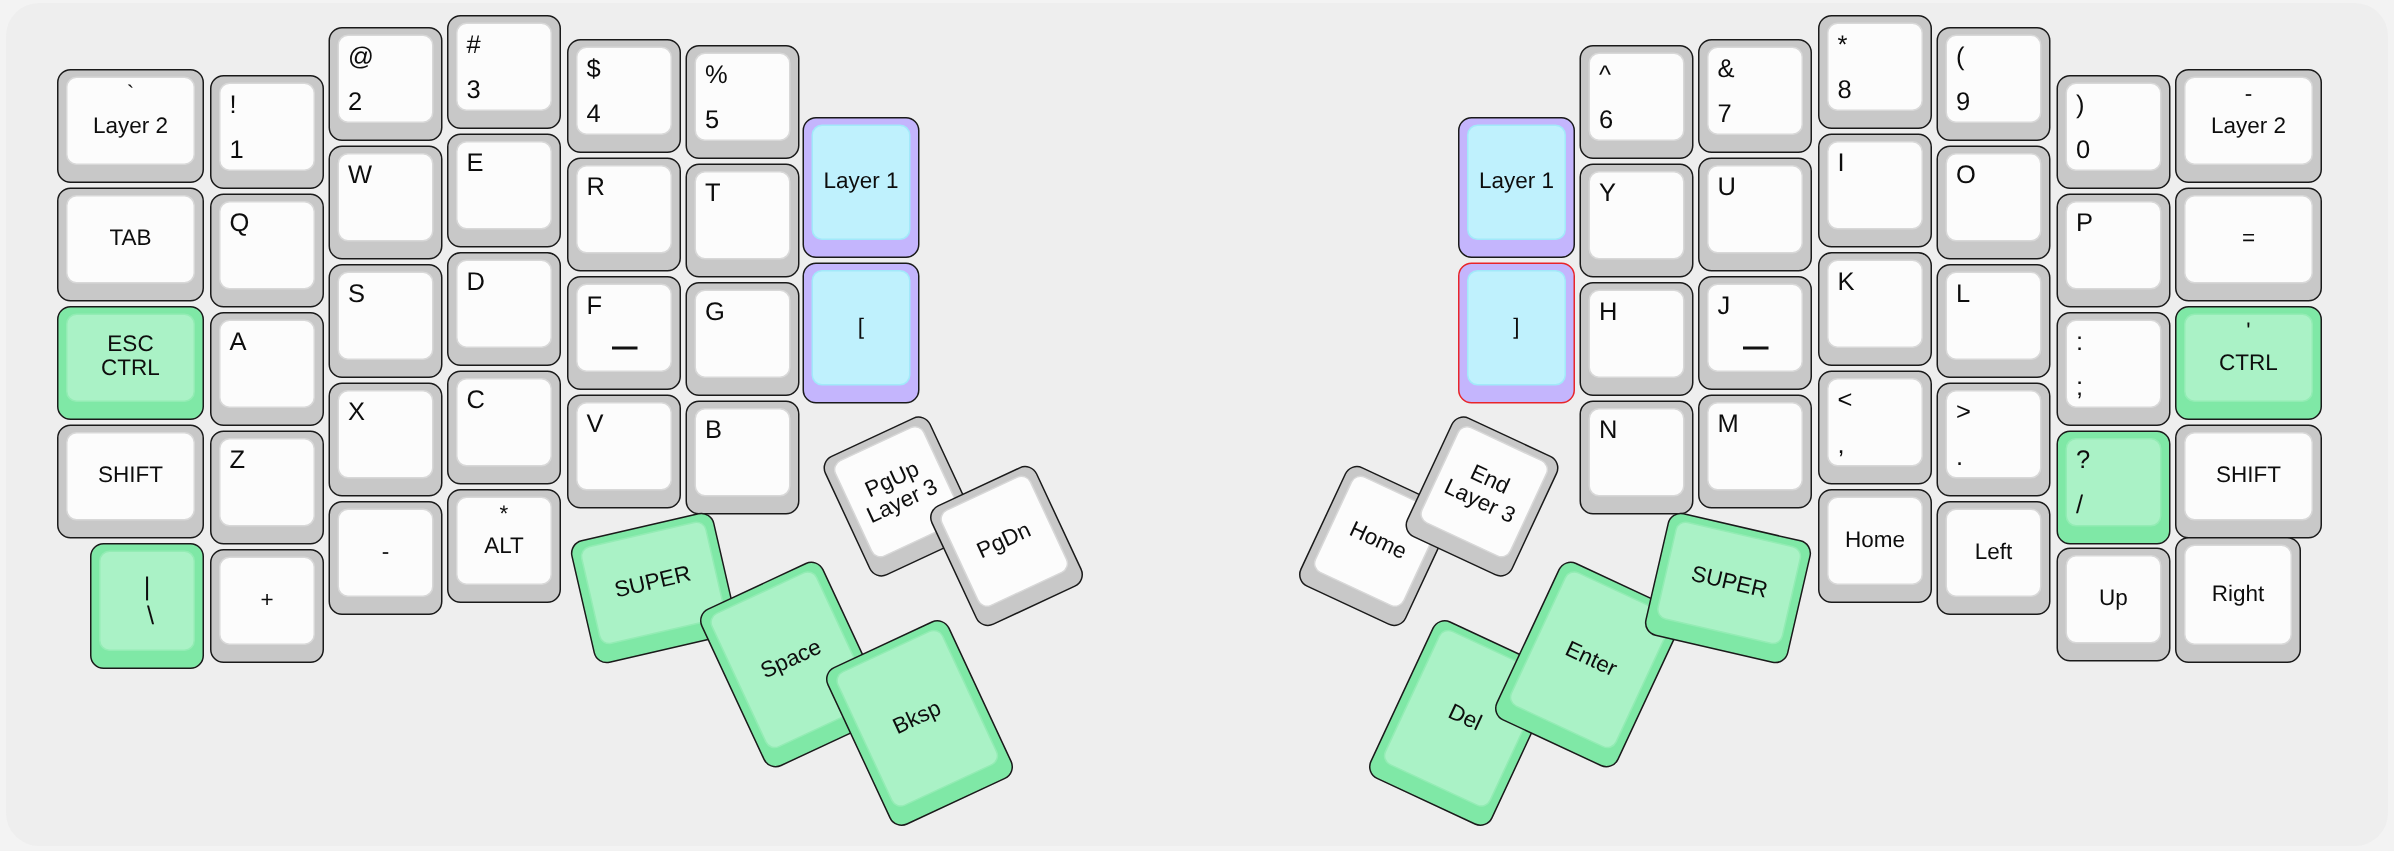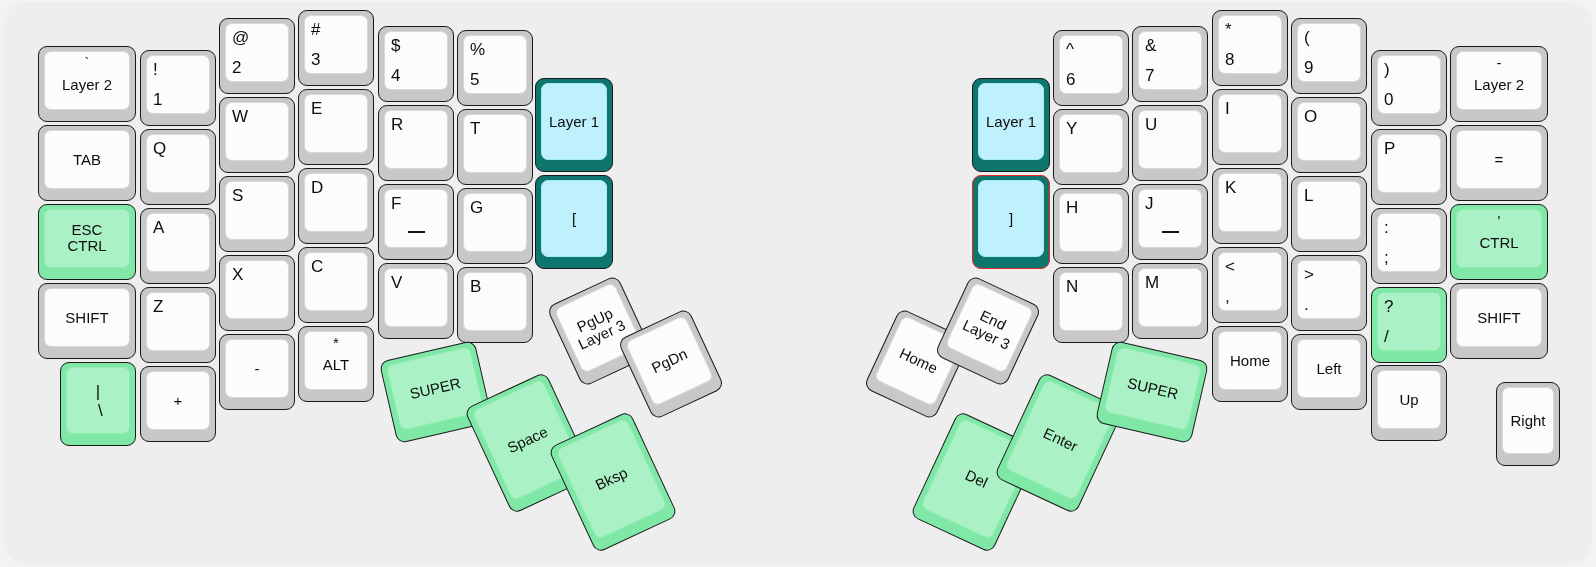--- a/index.html
+++ b/index.html
@@ -80,21 +80,21 @@
     bottom: 14px;
     width: 17px;
     height: 2px;
     margin-left: -8px;
     background: #111;
   }
 
   
   .key.green { background: #7fe8a6; }
   .key.green .cap { background: #aaf2c6; border-color: #93ecb4; }
-  .key.cyan  { background: #0f766e; }
+  .key.cyan  { background: #c4b5fd; }
   .key.cyan .cap { background: #bff1fd; border-color: #a2e9fa; }
   .key.sel   { border-color: #e8252a; }
 
   
   .key.rot { transform-origin: center center; }
 </style>
 </head>
 <body>
 
 <div id="canvas">
@@ -436,21 +436,21 @@
       <div class="key" style="left: 1291px; top: 334px; width: 76px; height: 76px;">
         <div class="cap">
           <span class="lg ctr">Left</span>
         </div>
       </div>
       <div class="key" style="left: 1371px; top: 365px; width: 76px; height: 76px;">
         <div class="cap">
           <span class="lg ctr">Up</span>
         </div>
       </div>
-      <div class="key" style="left: 1450px; top: 382px; width: 64px; height: 84px; margin-left: 46px;">
+      <div class="key" style="left: 1450px; top: 358px; width: 84px; height: 84px;">
         <div class="cap">
           <span class="lg ctr">Right</span>
         </div>
       </div>
       <div class="key rot" style="left: 878px; top: 320px; width: 78px; height: 88px; transform: rotate(25deg);">
         <div class="cap">
           <span class="lg ctr">Home</span>
         </div>
       </div>
       <div class="key rot" style="left: 949px; top: 287px; width: 78px; height: 88px; transform: rotate(25deg);">

